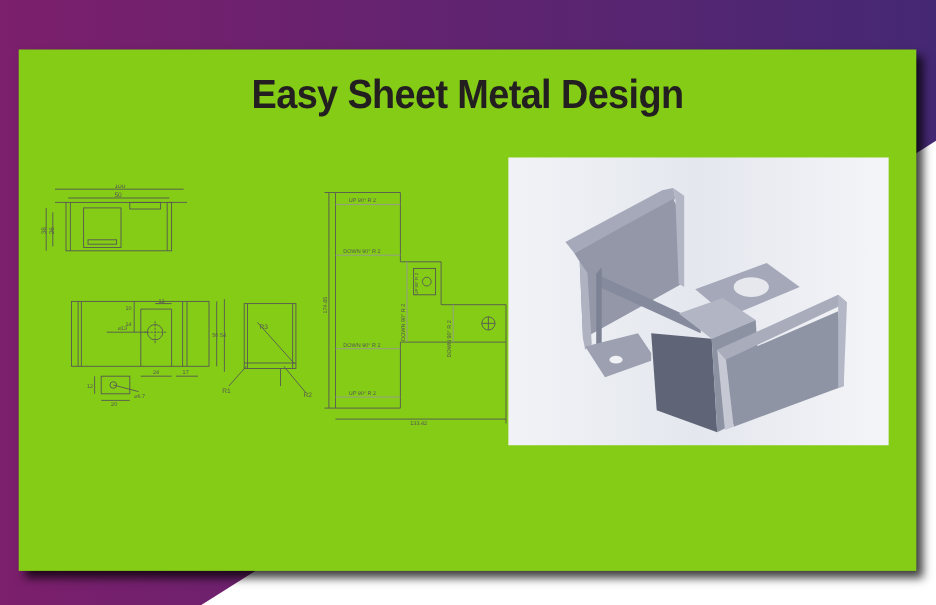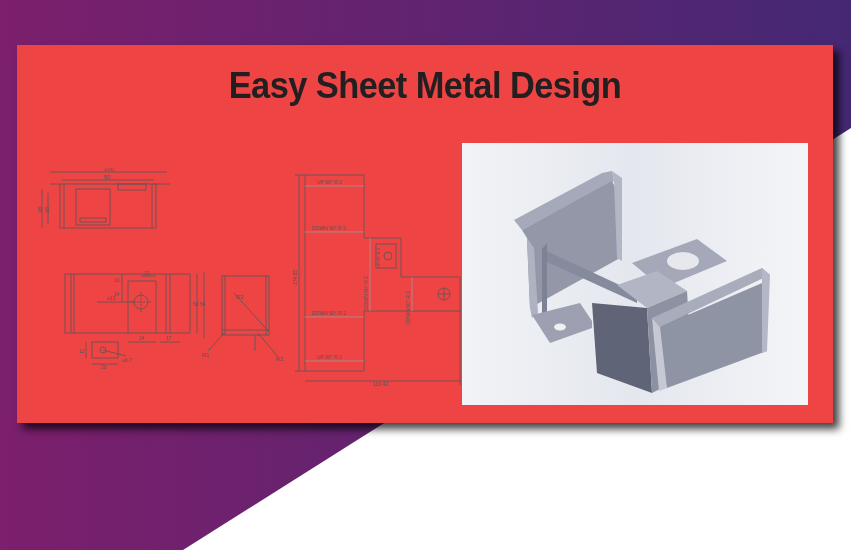--- a/index.html
+++ b/index.html
@@ -1,18 +1,18 @@
 <!DOCTYPE html>
 <html><head>
   <meta charset="utf-8">
   <style>
     html, body { margin:0; padding:0; }
     body { width:851px; height:550px; position:relative; overflow:hidden; background:#ffffff; font-family:"Liberation Sans", sans-serif; }
     .bg-shape { position:absolute; left:0; top:0; width:851px; height:550px; }
-    .card { position:absolute; left:17px; top:45px; width:816px; height:378px; background:#ef4444;
+    .card { position:absolute; left:17px; top:45px; width:816px; height:474px; background:#84cc16;
             box-shadow: 6px 6px 8px rgba(0,0,0,0.75); }
     .title { position:absolute; left:0; top:20px; width:816px; text-align:center; font-weight:bold;
              font-size:37px; color:#231f20; letter-spacing:-0.6px; transform:scaleX(0.93); transform-origin:center; }
     .drawing { position:absolute; }
     .drawing svg { display:block; }
     .render { position:absolute; left:445px; top:98px; width:346px; height:262px; }
     .render svg { display:block; }
     .dim { font-family:"Liberation Sans", sans-serif; fill:#555; }
   </style>
 </head>

